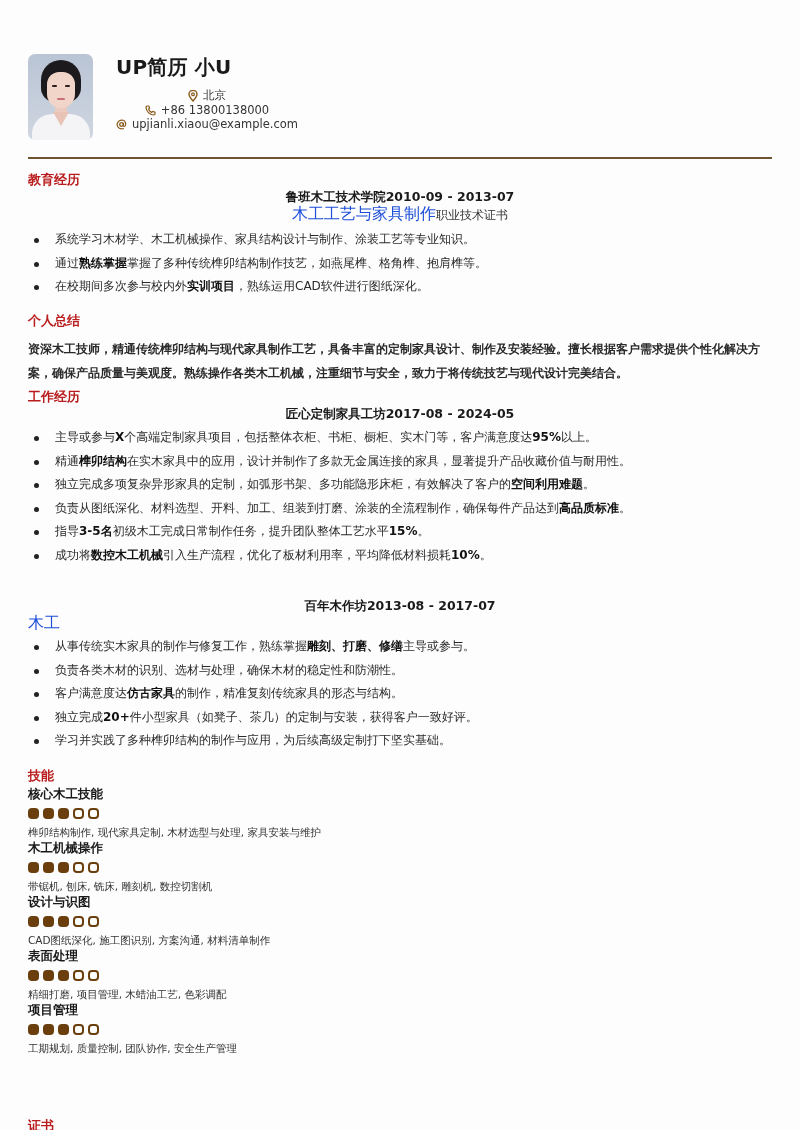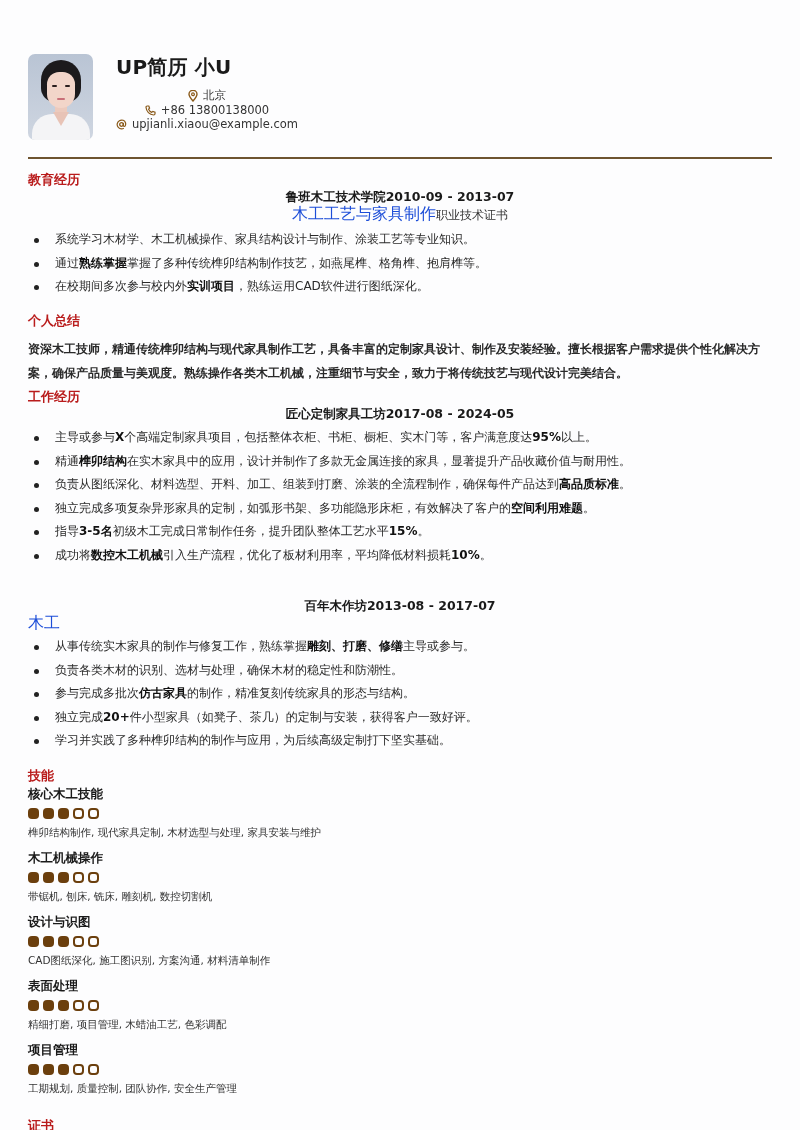--- a/index.html
+++ b/index.html
@@ -50,21 +50,21 @@
     ul.bullets li::before { content: ""; position: absolute; left: 6px; top: 10px; width: 5px; height: 5px; border-radius: 50%; background: #222; }
     ul.bullets li b { font-weight: bold; color: #111; }
     .summary { font-size: 12px; line-height: 24px; color: #2a2a2a; margin-top: 8px; font-weight: bold; }
 
     .skill-name { font-size: 12.5px; font-weight: bold; color: #1a1a1a; line-height: 17px; }
     .dots { display: flex; margin-top: 6px; height: 11px; }
     .dot { width: 11px; height: 11px; border-radius: 4px; margin-right: 4px; }
     .dot.on { background: #6b3f0d; }
     .dot.off { border: 2px solid #6b3f0d; background: transparent; }
     .skill-detail { font-size: 10.5px; color: #333; line-height: 14px; margin-top: 6px; }
-    .skill { margin-top: 10px; }
+    .skill { margin-top: 0; }
   </style>
 </head>
 <body>
 
 <div class="page">
 
   <div class="header">
     <div class="photo">
       <div class="hair"></div>
       <div class="neck"></div>
@@ -129,39 +129,39 @@
   <div class="section" style="top:389px;">
     <div class="sec-title">工作经历</div>
     <div>
       <div class="row">
         <div class="org">匠心定制家具工坊</div>
         <div class="date">2017-08 - 2024-05</div>
       </div>
       <ul class="bullets">
           <li><span>主导或参与</span><b>X</b><span>个高端定制家具项目，包括整体衣柜、书柜、橱柜、实木门等，客户满意度达</span><b>95%</b><span>以上。</span></li>
           <li><span>精通</span><b>榫卯结构</b><span>在实木家具中的应用，设计并制作了多款无金属连接的家具，显著提升产品收藏价值与耐用性。</span></li>
+          <li><span>独立完成多项复杂异形家具的定制，如弧形书架、多功能隐形床柜，有效解决了客户的</span><b>空间利用难题</b><span>。</span></li>
           <li><span>负责从图纸深化、材料选型、开料、加工、组装到打磨、涂装的全流程制作，确保每件产品达到</span><b>高品质标准</b><span>。</span></li>
-          <li><span>独立完成多项复杂异形家具的定制，如弧形书架、多功能隐形床柜，有效解决了客户的</span><b>空间利用难题</b><span>。</span></li>
           <li><span>指导</span><b>3-5名</b><span>初级木工完成日常制作任务，提升团队整体工艺水平</span><b>15%</b><span>。</span></li>
           <li><span>成功将</span><b>数控木工机械</b><span>引入生产流程，优化了板材利用率，平均降低材料损耗</span><b>10%</b><span>。</span></li>
         </ul>
     </div>
   </div>
 
   <div class="section" style="top:597px;">
     <div>
       <div class="row">
         <div class="org">百年木作坊</div>
         <div class="date">2013-08 - 2017-07</div>
       </div>
       <div class="sub">木工</div>
       <ul class="bullets">
           <li><span>从事传统实木家具的制作与修复工作，熟练掌握</span><b>雕刻、打磨、修缮</b><span>主导或参与。</span></li>
           <li><span>负责各类木材的识别、选材与处理，确保木材的稳定性和防潮性。</span></li>
-          <li><span>参与完成多批次</span><b>仿古家具</b><span>的制作，精准复刻传统家具的形态与结构。</span></li>
+          <li><span>客户满意度达</span><b>仿古家具</b><span>的制作，精准复刻传统家具的形态与结构。</span></li>
           <li><span>独立完成</span><b>20+</b><span>件小型家具（如凳子、茶几）的定制与安装，获得客户一致好评。</span></li>
           <li><span>学习并实践了多种榫卯结构的制作与应用，为后续高级定制打下坚实基础。</span></li>
         </ul>
     </div>
   </div>
 
   <div class="section" style="top:768px;">
     <div class="sec-title">技能</div>
     <div id="skills-list">
       <div class="skill" style="margin-top:1px;">

